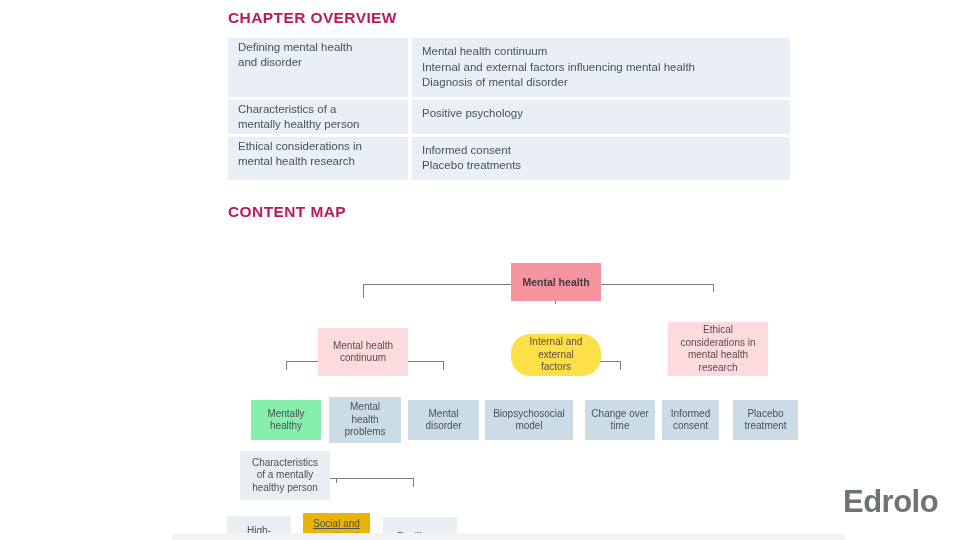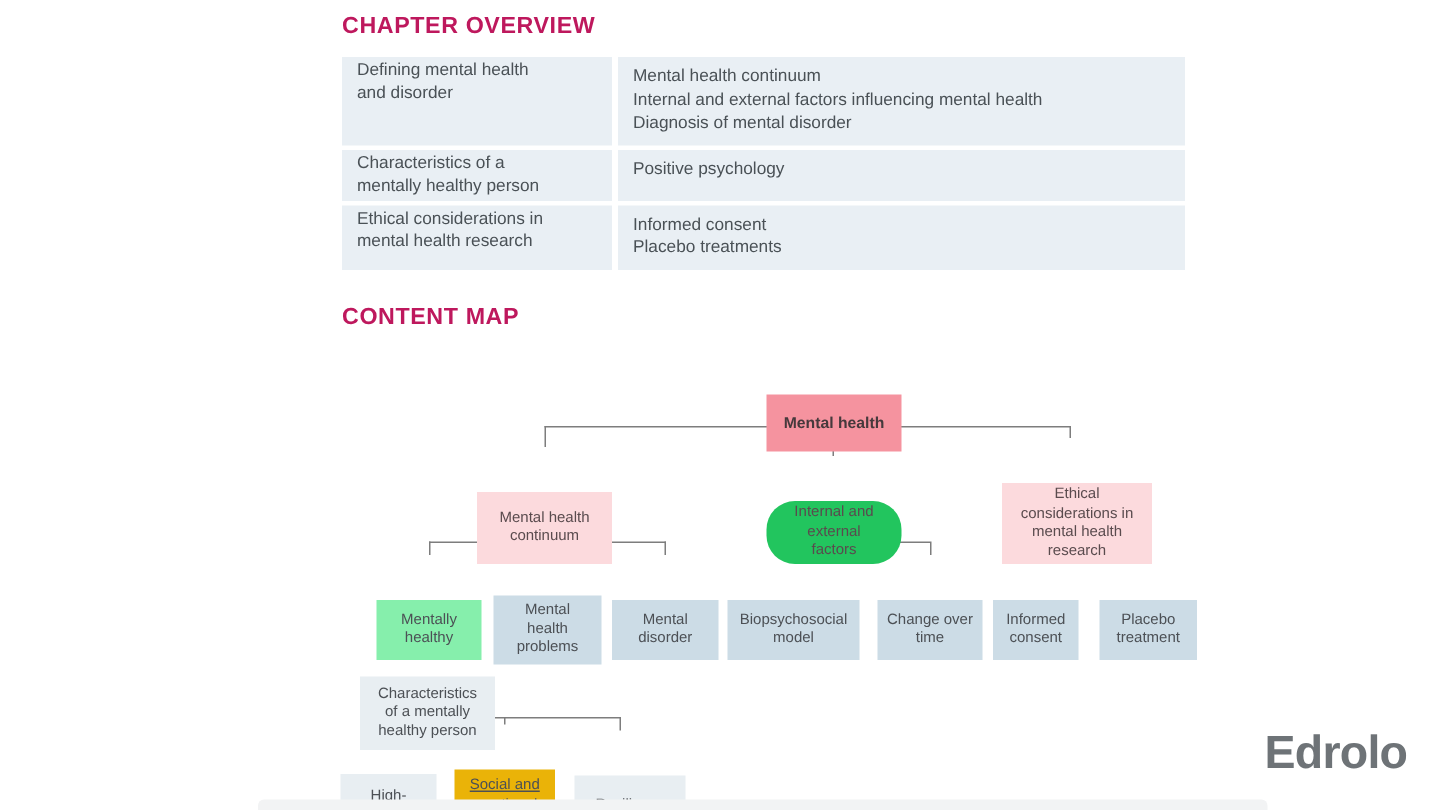--- a/index.html
+++ b/index.html
@@ -108,21 +108,21 @@
   <i class="ln" style="left:765px;top:360px;width:1px;height:10px"></i>
   <i class="ln" style="left:286px;top:410px;width:1px;height:11px"></i>
   <i class="ln" style="left:285px;top:470px;width:1px;height:8px"></i>
   <i class="ln" style="left:259px;top:478px;width:155px;height:1px"></i>
   <i class="ln" style="left:259px;top:478px;width:1px;height:8px"></i>
   <i class="ln" style="left:336px;top:478px;width:1px;height:5px"></i>
   <i class="ln" style="left:413px;top:478px;width:1px;height:9px"></i>
 
   <div class="node pink pos-root" style="background-color: rgb(245, 147, 159);">Mental health</div>
   <div class="node lpink pos-continuum" style="background-color: rgb(252, 218, 221);">Mental health continuum</div>
-  <div class="node lpink pos-internal" style="background-color: #22c55e; border-radius: 19px;">Internal and external factors</div>
+  <div class="node lpink pos-internal" style="background-color: #fde047; border-radius: 19px;">Internal and external factors</div>
   <div class="node lpink pos-ethics" style="background-color: rgb(252, 218, 221);">Ethical considerations in mental health research</div>
   <div class="node pos-mentally-healthy" style="background-color: #86efac;">Mentally healthy</div>
   <div class="node pos-problems" style="background-color: rgb(204, 220, 230);">Mental health problems</div>
   <div class="node pos-disorder" style="background-color: rgb(204, 220, 230);">Mental disorder</div>
   <div class="node pos-biopsychosocial" style="background-color: rgb(204, 220, 230);">Biopsychosocial model</div>
   <div class="node pos-change" style="background-color: rgb(204, 220, 230);">Change over time</div>
   <div class="node pos-informed" style="background-color: rgb(204, 220, 230);">Informed consent</div>
   <div class="node pos-placebo" style="background-color: rgb(204, 220, 230);">Placebo treatment</div>
   <div class="node pos-characteristics" style="background-color: rgb(232, 238, 242);">Characteristics of a mentally healthy person</div>
   <div class="node pos-high" style="background-color: rgb(232, 238, 242);">High-functioning</div>

